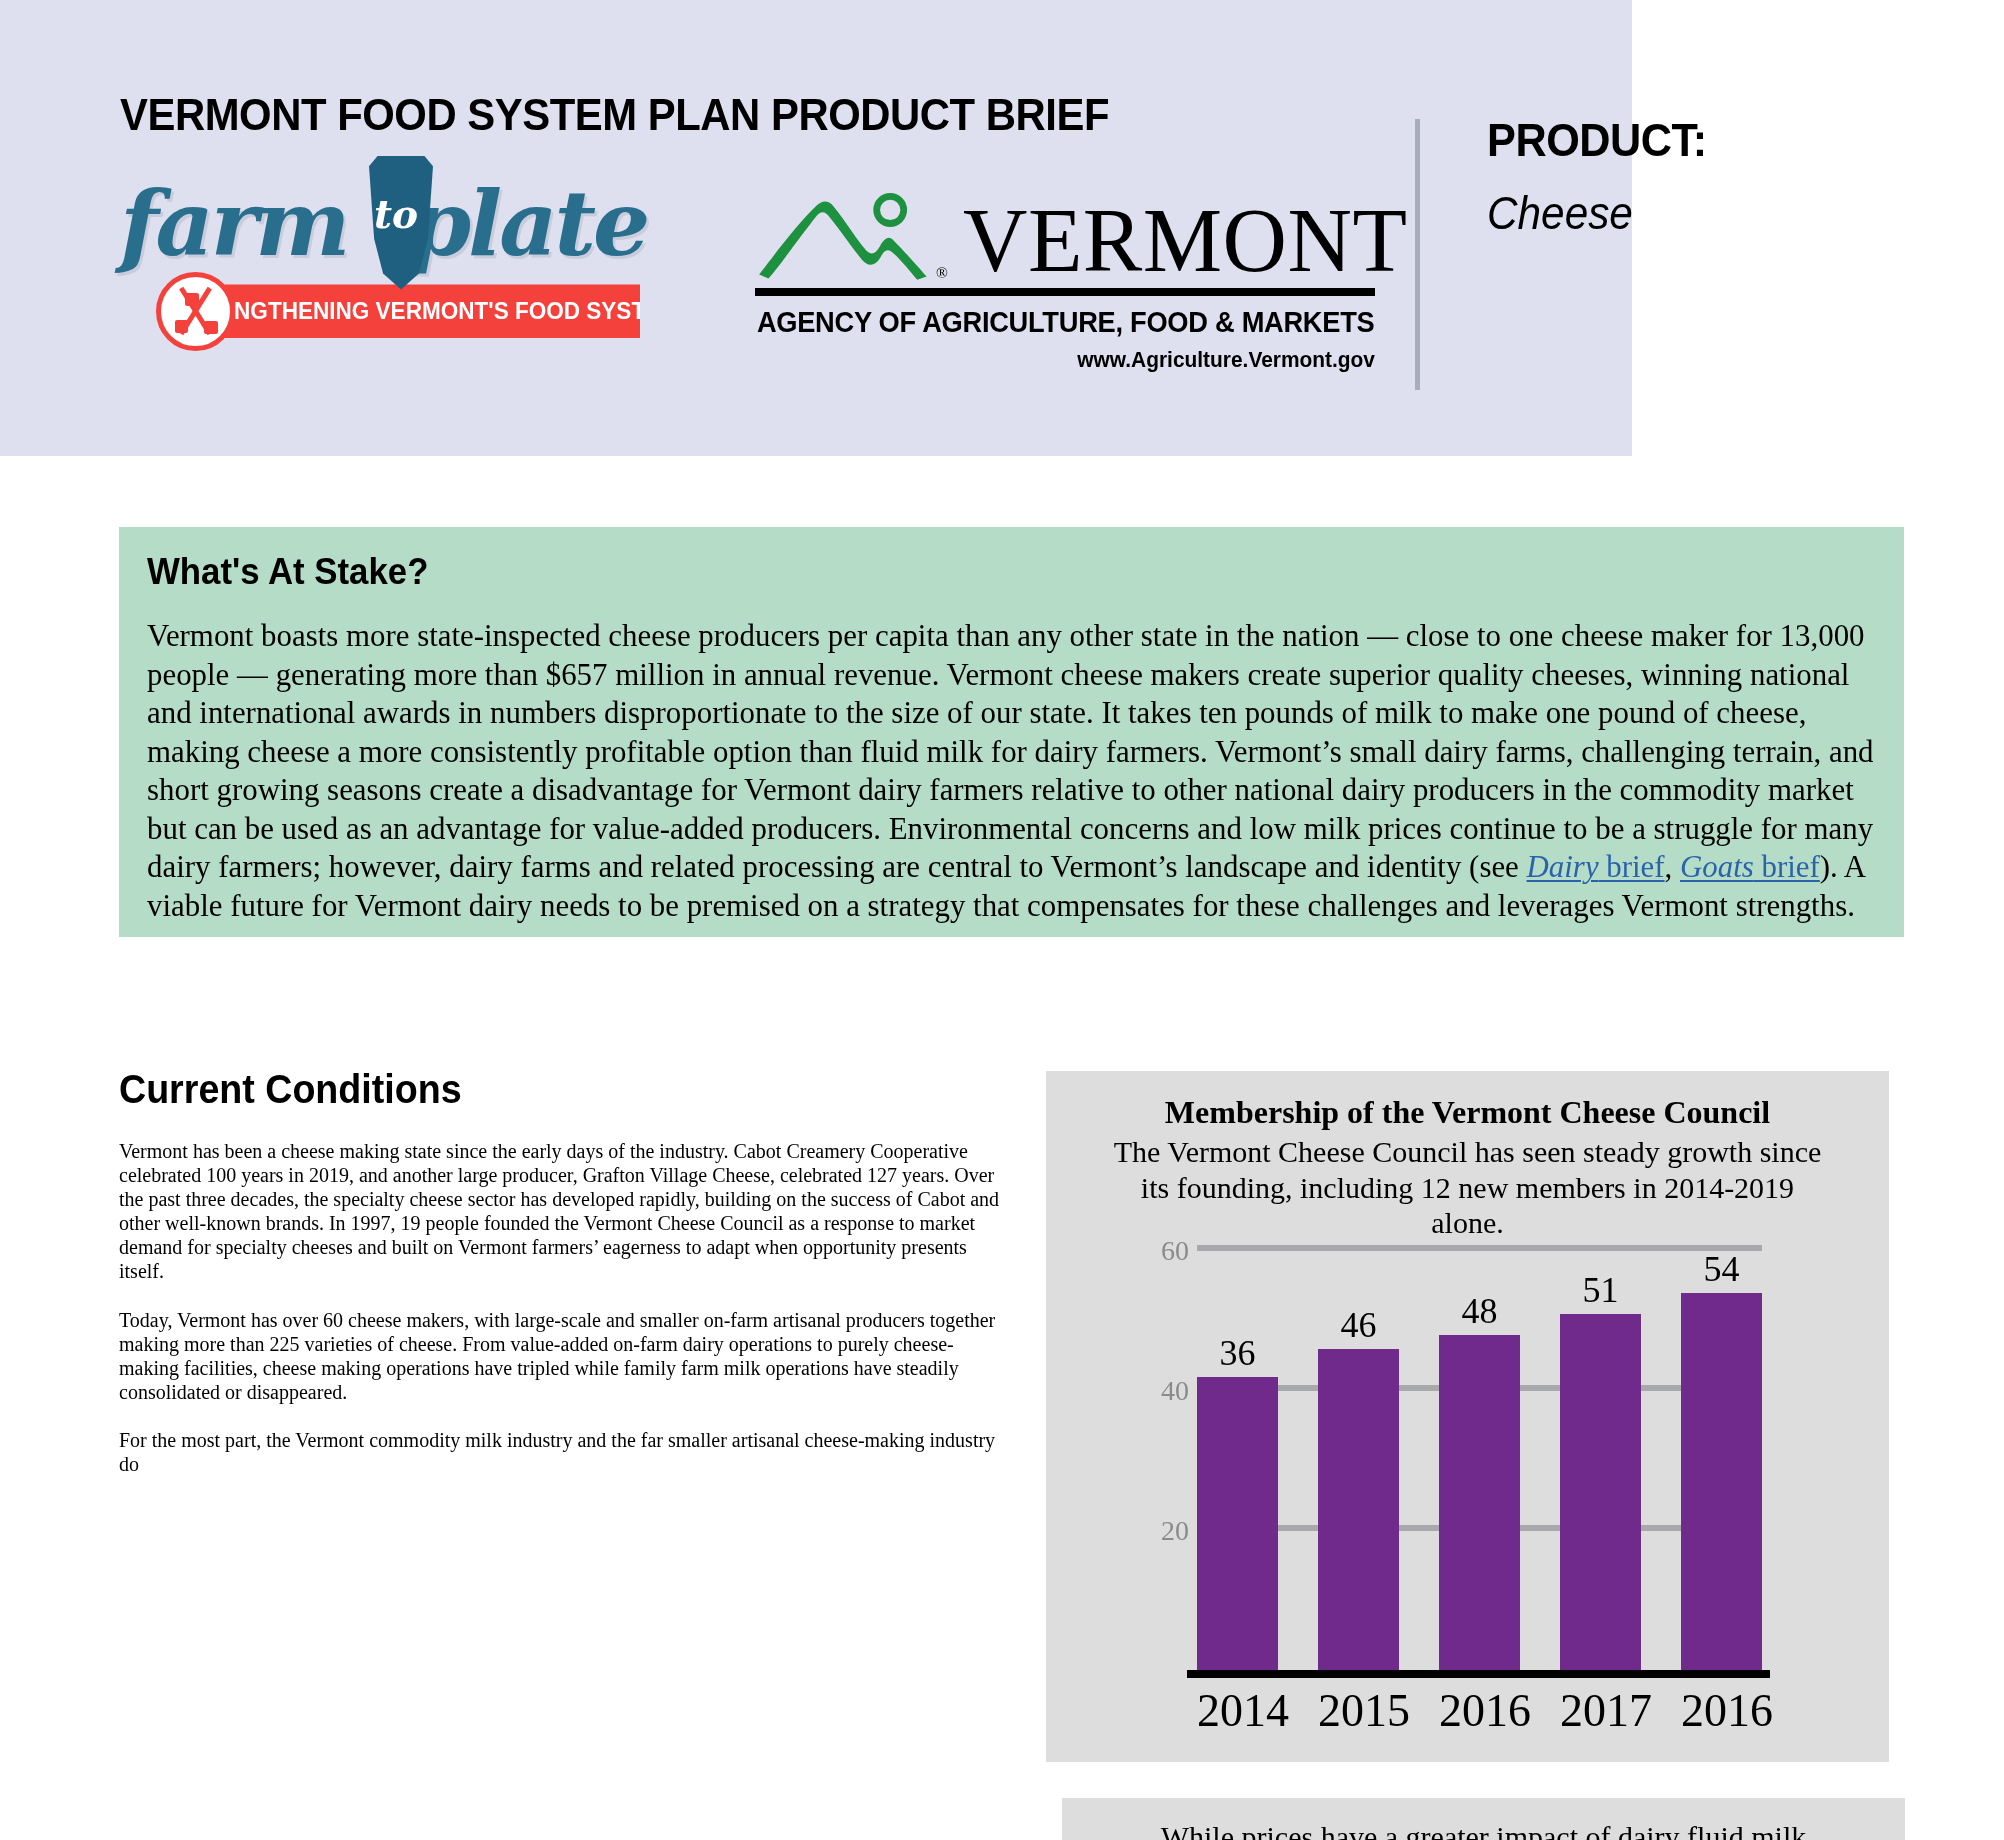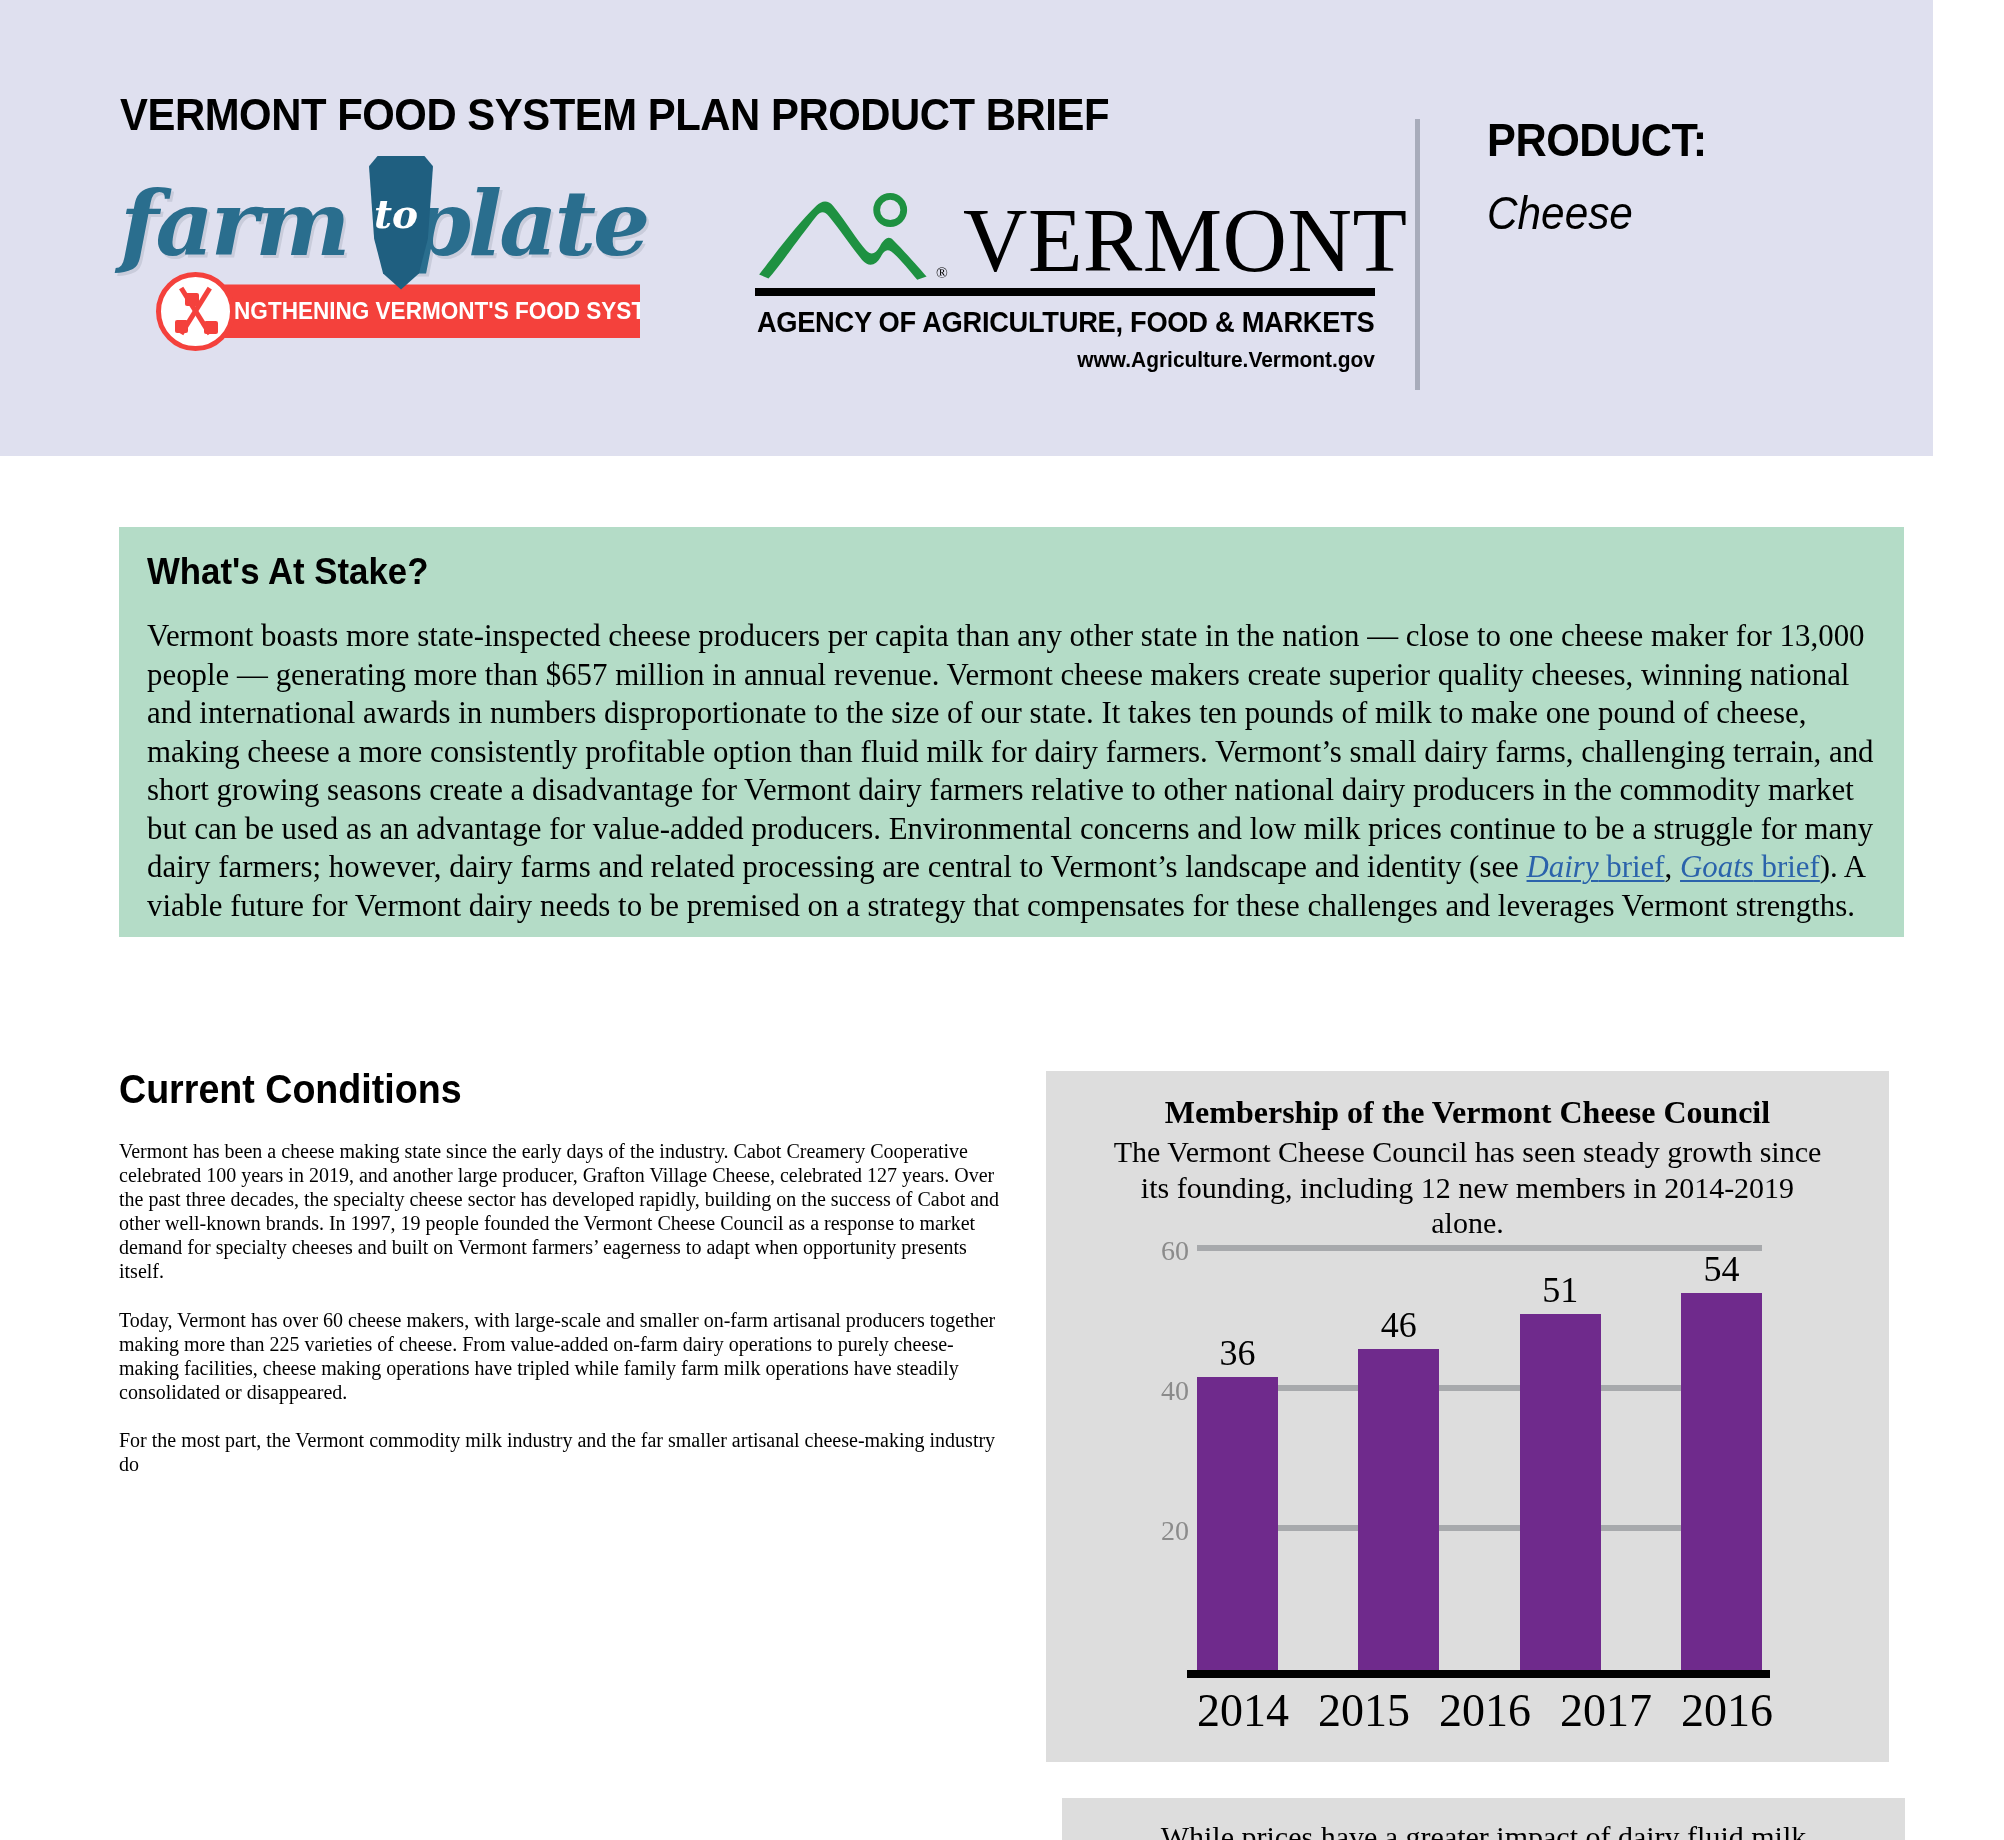--- a/index.html
+++ b/index.html
@@ -13,21 +13,21 @@
     position: relative;
     overflow: hidden;
     font-family: "Liberation Serif", serif;
     color: #000000;
   }
 
   
   .header-band {
     position: absolute;
     left: 0; top: 0;
-    width: 1933px;
+    width: 1632px;
     height: 456px;
     background: #dfe0ef;
     box-sizing: border-box;
     text-decoration: underline;
   }
   .header-inner {
     position: absolute;
     left: 120px; top: 89px;
     width: 1770px;
     height: 344px;
@@ -508,20 +508,24 @@
     <div class="bars" id="bars">
         <div class="bar-col">
           <div class="bar-val">36</div>
           <div class="bar-rect" style="height: 294px; background: rgb(111, 42, 140);"></div>
         </div>
         <div class="bar-col">
           <div class="bar-val">46</div>
           <div class="bar-rect" style="height: 322px; background: rgb(111, 42, 140);"></div>
         </div>
         <div class="bar-col">
+          <div class="bar-val">48</div>
+          <div class="bar-rect" style="height: 336px; background: rgb(111, 42, 140);"></div>
+        </div>
+        <div class="bar-col">
           <div class="bar-val">51</div>
           <div class="bar-rect" style="height: 357px; background: rgb(111, 42, 140);"></div>
         </div>
         <div class="bar-col">
           <div class="bar-val">54</div>
           <div class="bar-rect" style="height: 378px; background: rgb(111, 42, 140);"></div>
         </div>
       </div>
     <div class="axis-line"></div>
     <div class="xlabels" id="xlabels">

